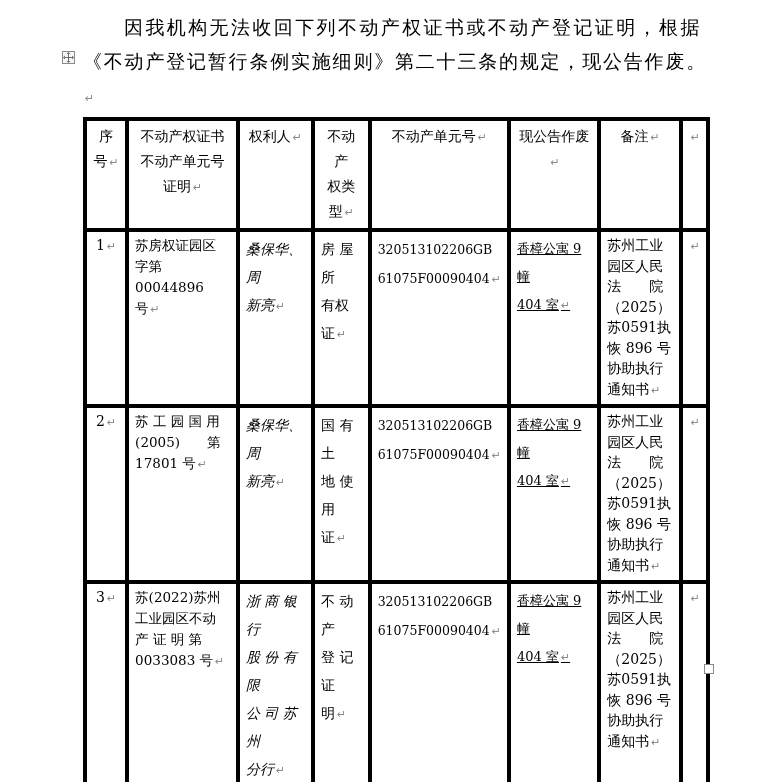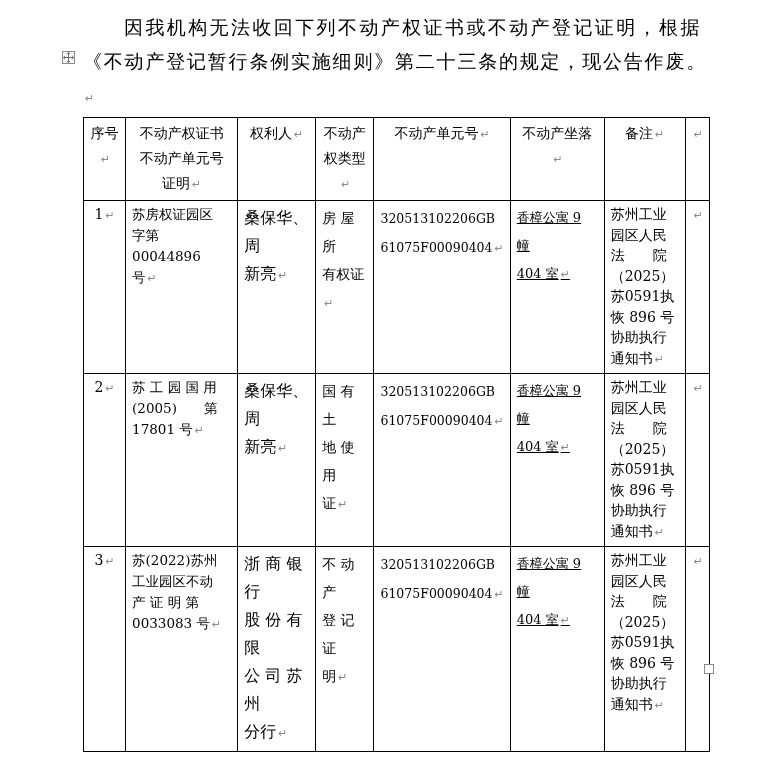--- a/index.html
+++ b/index.html
@@ -19,32 +19,32 @@
   
   .para::after, .gutter::after, .blank-line::after, .date-line::after {
     content:"↵";
     color:#8a8a8a; font-family:"DejaVu Sans","Liberation Sans",sans-serif;
     font-size:11px; letter-spacing:0; margin-left:2px; vertical-align:baseline;
   }
 
   
   table.doc { border-collapse:collapse; table-layout:fixed; margin-top:1px; }
   table.doc th, table.doc td {
-    border:1px solid #000000; vertical-align:top; padding:3px 6px;
+    border:4px solid #000000; vertical-align:top; padding:3px 6px;
     overflow:hidden; white-space:pre-line; font-weight:normal;
   }
   table.doc th { text-align:center; font-size:14px; line-height:25px; }
   tr.h-header { height:80px; }
   tr.h-r1 { height:168px; }
   tr.h-r2 { height:165px; }
   tr.h-r3 { height:170px; }
 
   td.c-seq    { text-align:center; font-size:14px;   line-height:20px; }
   td.c-cert   { font-size:13.5px; line-height:21px;  padding:3px 4px; }
-  td.c-holder { font-size:16px;   line-height:28px;  padding:5px 4px; }
+  td.c-holder { font-size:14px;   line-height:28px;  padding:5px 4px;font-style:italic; }
   td.c-type   { font-size:14px;   line-height:28px;  padding:5px 6px;border-radius:28px; }
   td.c-unit   { font-size:12.5px; line-height:29px;  padding:4px 4px; }
   td.c-loc    { font-size:13px;   line-height:28px;  padding:5px 4px;text-decoration:underline; }
   td.c-remark { font-size:14px;   line-height:20.5px; padding:3px 4px; text-align:justify;margin-left:40px; }
 
   td.gutter, th.gutter { border:none; background:transparent; padding:2px 0 0 4px;
     text-align:left; vertical-align:top; }
 
   
   .move-handle {
@@ -91,21 +91,21 @@
     <tbody>
         <tr class="h-header">
       <th class="para">序号</th>
       <th class="para">不动产权证书
 不动产单元号
 证明</th>
       <th class="para">权利人</th>
       <th class="para">不动产
 权类型</th>
       <th class="para">不动产单元号</th>
-      <th class="para">不动产坐落</th>
+      <th class="para">现公告作废</th>
       <th class="para">备注</th>
       <th class="gutter"></th>
     </tr>
     <tr class="h-r1">
       <td class="c-seq para">1</td>
       <td class="c-cert para">苏房权证园区
 字第 00044896
 号</td>
       <td class="c-holder para">桑保华、周
 新亮</td>

